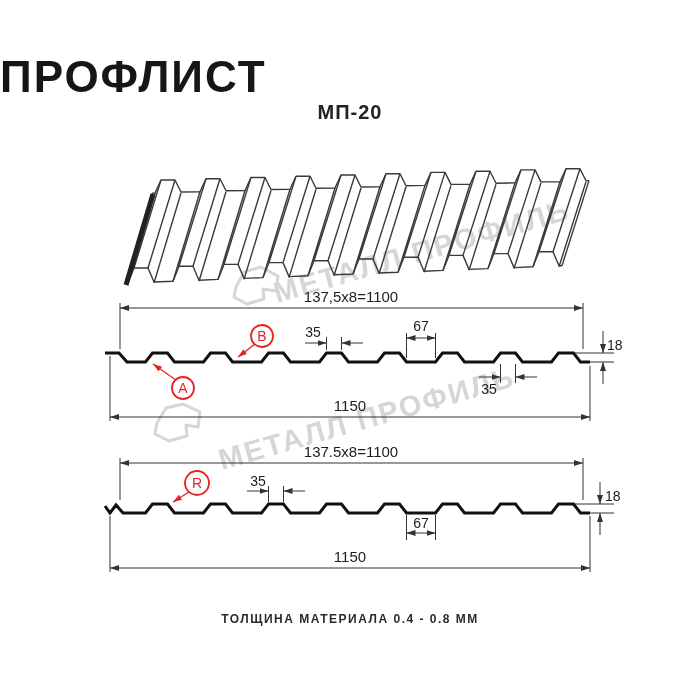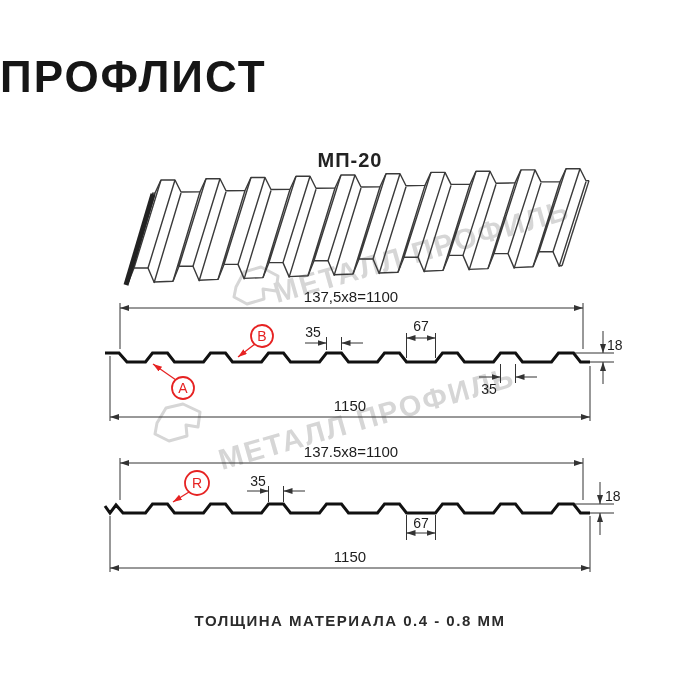--- a/index.html
+++ b/index.html
@@ -6,25 +6,25 @@
   body{
     width:700px;height:700px;background:#ffffff;overflow:hidden;position:relative;
     font-family:"Liberation Sans", sans-serif;
   }
   .title{
     position:absolute;top:52px;left:0;width:700px;text-align:left;
     font-size:44px;font-weight:bold;letter-spacing:2px;color:#161616;
   }
   .subtitle{
     position:absolute;top:101px;left:0;width:700px;text-align:center;
-    font-size:20px;font-weight:bold;letter-spacing:1px;color:#222222;margin-top:48px;
+    font-size:20px;font-weight:bold;letter-spacing:1px;color:#222222;
   }
   .footer{
     position:absolute;top:612px;left:0;width:700px;text-align:center;
-    font-size:15px;letter-spacing:1.5px;color:#2b2b2b;font-weight:bold;
+    font-size:12px;letter-spacing:1.5px;color:#2b2b2b;font-weight:bold;
   }
   svg{position:absolute;left:0;top:0;}
   .dimtext{font-size:14px;fill:#1d1d1d;}
   .dimtext-lg{font-size:15px;fill:#1d1d1d;}
   .redtext{font-size:14px;fill:#e62222;}
   .wmtext{font-size:29px;font-weight:bold;letter-spacing:2px;fill:#d6d6d6;}
 </style>
 </head>
 <body>
 

